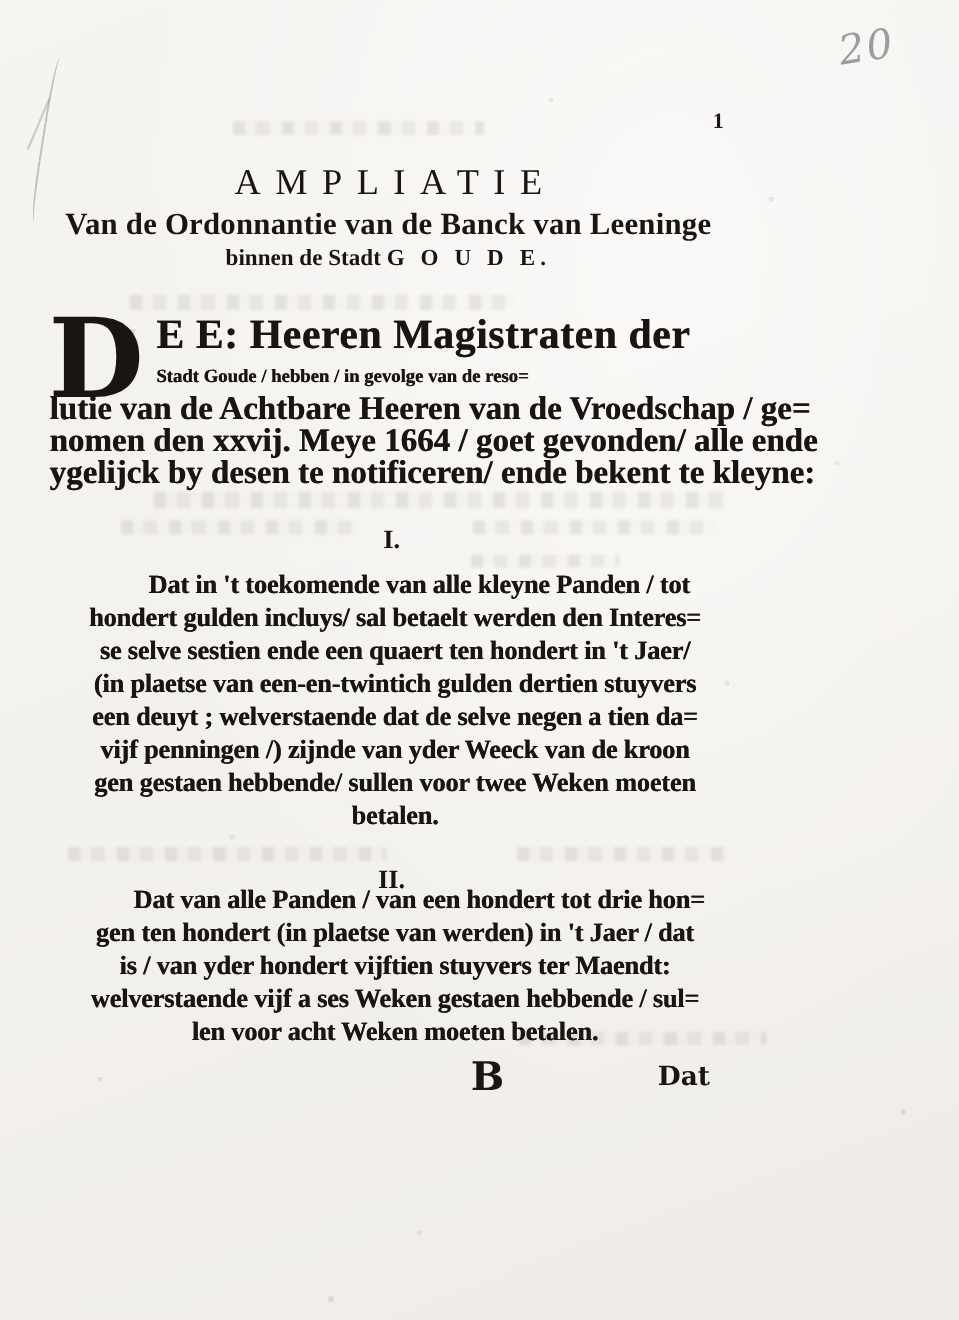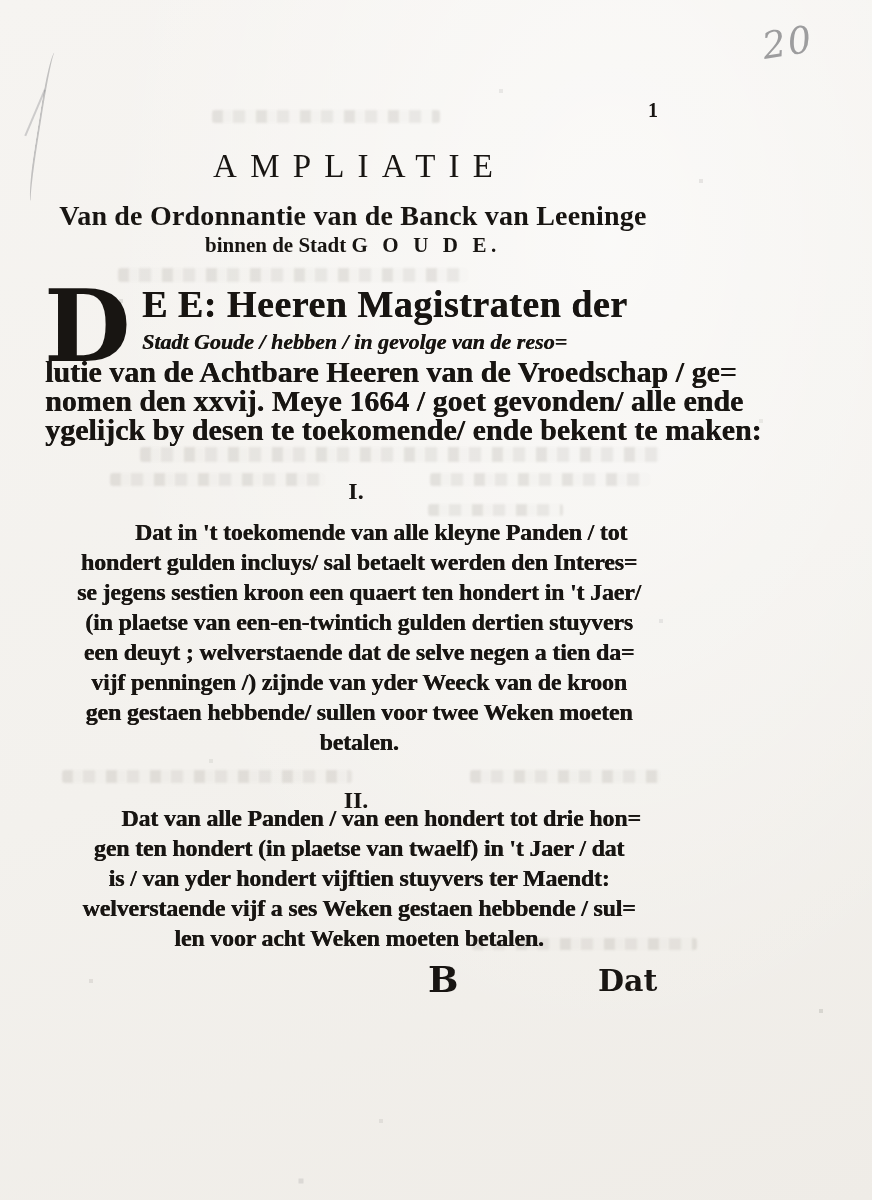--- a/index.html
+++ b/index.html
@@ -29,43 +29,43 @@
   }
   .pencil-mark::after {
     content:""; position:absolute; left:-2px; top:38px; width:2px; height:50px;
     background:rgba(130,130,134,.35); transform:rotate(14deg); transform-origin:top left;
   }
 
   .pageno { top:99px; left:648px; font-size:20px; font-weight:bold; }
 
   .title-block { top:148px; left:42px; width:622px; text-align:center; }
   .t1 { font-size:33px; font-weight:normal; letter-spacing:.40em; text-indent:.40em; }
-  .t2 { font-size:28px; font-weight:bold; margin-top:15px; letter-spacing:.2px; }
+  .t2 { font-size:28px; font-weight:bold; margin-top:4px; letter-spacing:.2px; }
   .t3 { font-size:21px; font-weight:bold; margin-top:1px; }
   .city { letter-spacing:.22em; }
 
   
   .dropcap {
     top:288px; left:44px; font-size:100px; line-height:76px; font-weight:bold;
     font-family:"DejaVu Serif", serif;
   }
   .intro { top:282px; left:45px; width:625px; }
   .blk { font-weight:bold; text-shadow:.4px 0 0 currentColor; }
   .i1 { font-size:38px; line-height:44px; margin-left:97px; letter-spacing:.5px;font-family:Liberation Serif, serif; }
-  .i2 { font-size:22px; line-height:31px; margin-left:97px;font-style:italic; }
+  .i2 { font-size:17px; line-height:31px; margin-left:97px; }
   .iline { font-size:30px; line-height:29px; }
 
   .secnum { left:45px; width:622px; text-align:center; font-size:24px; font-weight:bold; }
   .para { left:45px; width:628px; }
   .bline { font-size:24px; line-height:30px; letter-spacing:-.2px;text-align:center; }
   .indent { padding-left:44px; }
 
   .sigmark { top:958px; left:428px; font-size:36px; font-weight:bold;
              font-family:"DejaVu Serif", serif; }
-  .catchword { top:963px; left:598px; font-size:30px; font-weight:bold;
+  .catchword { top:963px; left:598px; font-size:24px; font-weight:bold;
              font-family:"DejaVu Serif", serif; }
 
   
   .ghost {
     background:repeating-linear-gradient(90deg,
       rgba(118,112,100,.20) 0 11px, rgba(118,112,100,.03) 11px 21px,
       rgba(118,112,100,.15) 21px 33px, rgba(118,112,100,.02) 33px 44px);
     filter:blur(1.3px); border-radius:3px; opacity:.75;
   }
   .specks { top:0; left:0; width:2px; height:2px; background:transparent;
@@ -105,39 +105,39 @@
       <span class="city">G O U D E.</span>
     </div>
   </div>
 
   <div class="abs dropcap">D</div>
   <div class="abs intro blk">
     <div class="i1 nw">E E: Heeren Magistraten der</div>
     <div class="i2 nw">Stadt Goude / hebben / in gevolge van de reso=</div>
     <div class="iline nw">lutie van de Achtbare Heeren van de Vroedschap / ge=</div>
     <div class="iline nw">nomen den xxvij. Meye 1664 / goet gevonden/ alle ende</div>
-    <div class="iline nw">ygelijck by desen te toekomende/ ende bekent te maken:</div>
+    <div class="iline nw">ygelijck by desen te notificeren/ ende bekent te kleyne:</div>
   </div>
 
   <div class="abs secnum" style="top:478px;">I.</div>
   <div class="abs para blk" style="top:517px;">
     <div class="bline nw indent">Dat in 't toekomende van alle kleyne Panden / tot</div>
     <div class="bline nw">hondert gulden incluys/ sal betaelt werden den Interes=</div>
-    <div class="bline nw">se jegens sestien kroon een quaert ten hondert in 't Jaer/</div>
+    <div class="bline nw">se selve sestien ende een quaert ten hondert in 't Jaer/</div>
     <div class="bline nw">(in plaetse van een-en-twintich gulden dertien stuyvers</div>
     <div class="bline nw">een deuyt ;  welverstaende dat de selve negen a tien da=</div>
     <div class="bline nw">vijf penningen /) zijnde van yder Weeck van de kroon</div>
     <div class="bline nw">gen gestaen hebbende/ sullen voor twee Weken moeten</div>
     <div class="bline nw">betalen.</div>
   </div>
 
   <div class="abs secnum" style="top:787px;">II.</div>
   <div class="abs para blk" style="top:803px;">
     <div class="bline nw indent">Dat van alle Panden / van een hondert tot drie hon=</div>
-    <div class="bline nw">gen ten hondert (in plaetse van twaelf) in 't Jaer / dat</div>
+    <div class="bline nw">gen ten hondert (in plaetse van werden) in 't Jaer / dat</div>
     <div class="bline nw">is / van yder hondert vijftien stuyvers ter Maendt:</div>
     <div class="bline nw">welverstaende vijf a ses Weken gestaen hebbende / sul=</div>
     <div class="bline nw">len voor acht Weken moeten betalen.</div>
   </div>
 
   <div class="abs sigmark">B</div>
   <div class="abs catchword">Dat</div>
 
 </div>
 

